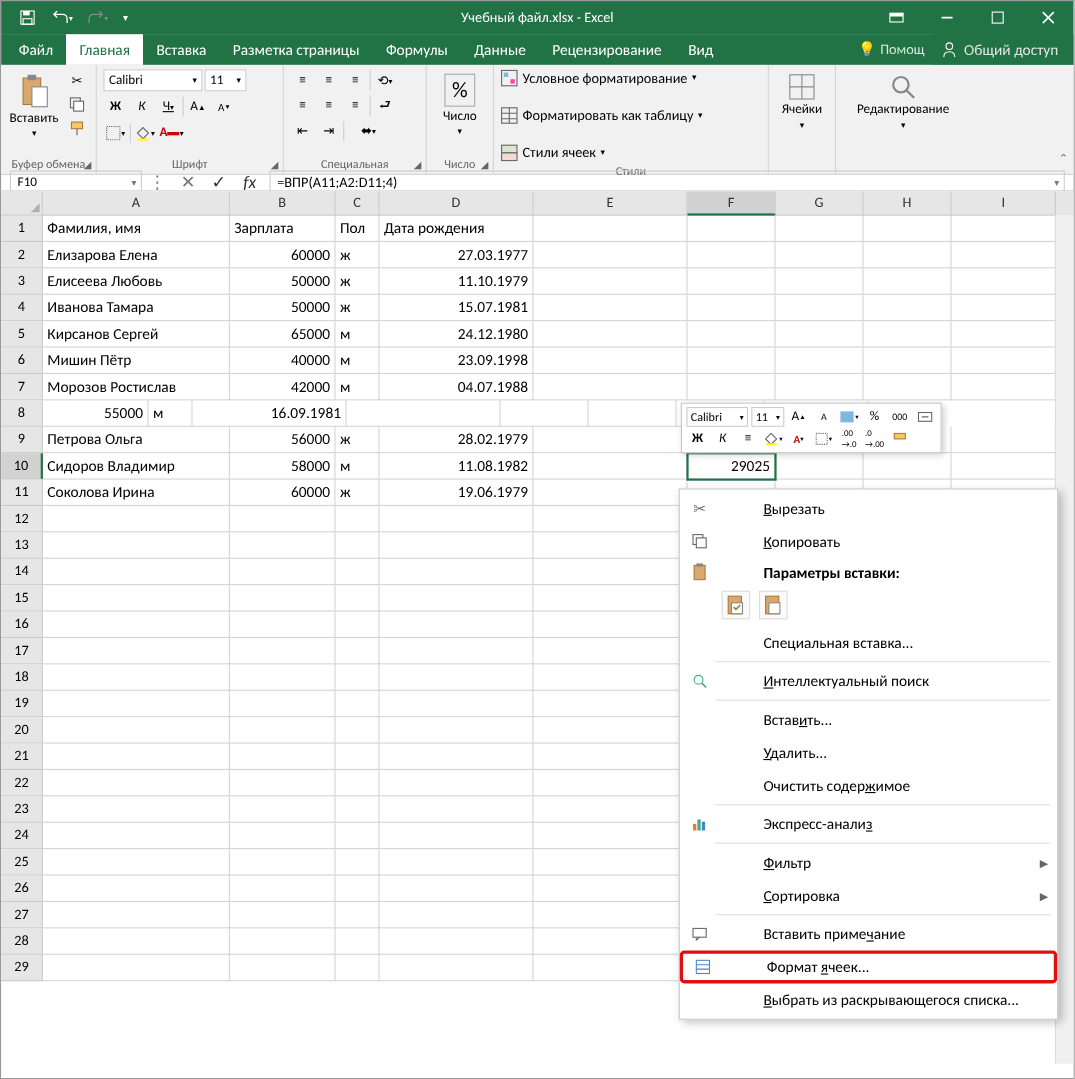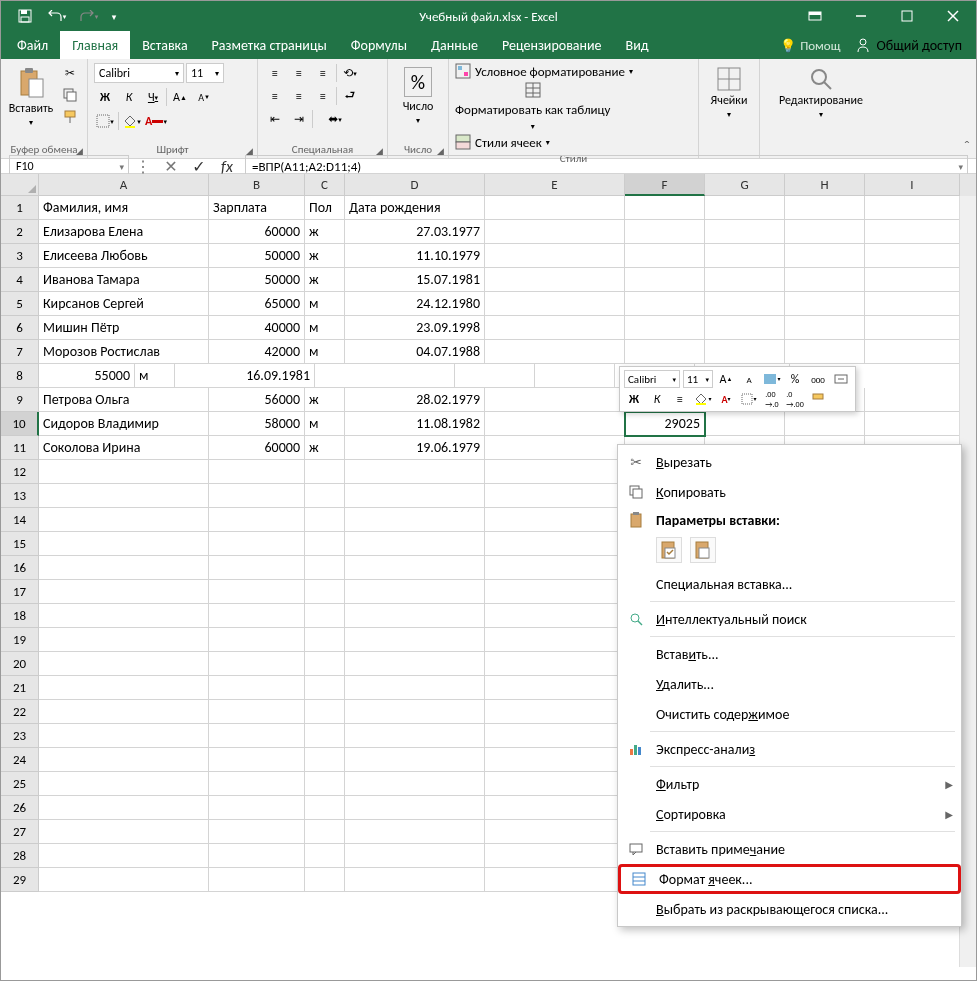--- a/index.html
+++ b/index.html
@@ -12,21 +12,21 @@
 .title-text { position: absolute; left: 50%; transform: translateX(-50%); font-size: 13px; }
 .win-btns { margin-left: auto; display: flex; }
 .win-btn { width: 46px; height: 30px; display: flex; align-items: center; justify-content: center; }
 
 
 .tabs { background: #217346; height: 28px; display: flex; align-items: flex-end; padding-left: 4px; color: #fff; font-size: 14px; }
 .tab { padding: 4px 12px; height: 28px; display: flex; align-items: center; cursor: pointer; }
 .tab.active { background: #fff; color: #217346; }
 .tabs-right { margin-left: auto; display: flex; align-items: center; }
 .tell-me { color: #d4e8db; font-size: 13px; padding: 0 8px; display: flex; align-items: center; gap: 4px; }
-.share-btn { background: #217346; color: #000000; padding: 0 14px 0 8px; height: 28px; display: flex; align-items: center; font-size: 14px; gap: 6px; }
+.share-btn { background: #217346; color: #e5e5e5; padding: 0 14px 0 8px; height: 28px; display: flex; align-items: center; font-size: 14px; gap: 6px; }
 
 
 .ribbon { background: #f1f1f1; border-bottom: 1px solid #d4d4d4; height: 100px; display: flex; position: relative; }
 .ribbon-group { border-right: 1px solid #d4d4d4; display: flex; flex-direction: column; padding: 4px 6px 2px; }
 .ribbon-group-body { flex: 1; display: flex; gap: 4px; align-items: flex-start; }
 .ribbon-group-label { text-align: center; font-size: 11px; color: #666; padding-top: 2px; position: relative; }
 .dialog-launcher { position: absolute; right: -2px; bottom: 0; font-size: 9px; color: #666; }
 .big-btn { display: flex; flex-direction: column; align-items: center; justify-content: center; width: 48px; padding: 4px 0; font-size: 12px; text-align: center; gap: 2px; }
 .col-btns { display: flex; flex-direction: column; gap: 2px; }
 .small-btn { width: 22px; height: 20px; display: flex; align-items: center; justify-content: center; font-size: 12px; }
@@ -66,21 +66,21 @@
 
 .mini-toolbar { position: absolute; background: #fff; border: 1px solid #c8c8c8; box-shadow: 2px 2px 6px rgba(0,0,0,0.2); padding: 3px 4px; display: flex; flex-direction: column; gap: 2px; font-size: 12px; z-index: 50; }
 .mt-row { display: flex; align-items: center; gap: 3px; }
 .mt-sel { border: 1px solid #ccc; padding: 0 3px; height: 18px; display: flex; align-items: center; font-size: 11px; }
 .mt-btn { width: 20px; height: 18px; display: flex; align-items: center; justify-content: center; }
 
 
 .context-menu { position: absolute; background: #fff; border: 1px solid #c8c8c8; box-shadow: 3px 3px 8px rgba(0,0,0,0.25); width: 345px; font-size: 14px; z-index: 49; padding: 2px 0; }
 .cm-item { height: 30px; display: flex; align-items: center; padding: 0 8px 0 8px; gap: 10px; position: relative; }
 .cm-icon { width: 20px; display: flex; justify-content: center; color: #666; }
-.cm-text { flex: 1; }
+.cm-text { flex: 1; margin-left: 38px; }
 .cm-arrow { color: #666; font-size: 10px; }
 .cm-sep { height: 1px; background: #e0e0e0; margin: 2px 6px 2px 32px; }
 .cm-paste-opts { display: flex; gap: 8px; padding: 4px 0 6px 38px; }
 .paste-opt { width: 26px; height: 26px; border: 1px solid #ddd; display: flex; align-items: center; justify-content: center; background: #fafafa; }
 .cm-highlight { border: 3px solid #d11; border-radius: 4px; }
 
 u.mn { text-decoration: underline; }
 
 svg { display: block; }
 </style>
@@ -272,31 +272,31 @@
       <div class="big-btn">
         <span style="font-size:20px;border:1px solid #aaa;padding:2px 6px;">%</span>
         <span>Число</span>
         <span style="font-size:8px;">▾</span>
       </div>
     </div>
     <div class="ribbon-group-label"><span>Число</span><span class="dialog-launcher">◢</span></div>
   </div>
 
   <div class="ribbon-group" style="width:250px;">
-    <div class="ribbon-group-body" style="flex-direction:column;gap:3px;">
+    <div class="ribbon-group-body" style="flex-direction:column;gap:18px;">
       <div class="font-row" style="font-size:13px;gap:4px;">
         <svg width="16" height="16">
             <rect x="1" y="1" width="14" height="14" fill="none" stroke="#666"></rect>
             <rect x="3" y="3" width="4" height="4" fill="#7eb8da"></rect>
             <rect x="9" y="9" width="4" height="4" fill="#f4a"></rect>
           </svg>
         <span>Условное форматирование</span>
           <span style="font-size:8px;">▾</span>
       </div>
-      <div class="font-row" style="font-size:13px;gap:4px;flex-direction:column;">
+      <div class="font-row" style="font-size:13px;gap:4px;">
         <svg width="16" height="16">
             <rect x="1" y="1" width="14" height="14" fill="none" stroke="#666"></rect>
             <line x1="1" y1="6" x2="15" y2="6" stroke="#666"></line>
             <line x1="1" y1="11" x2="15" y2="11" stroke="#666"></line>
             <line x1="8" y1="1" x2="8" y2="15" stroke="#666"></line>
           </svg>
         <span>Форматировать как таблицу</span>
           <span style="font-size:8px;">▾</span>
       </div>
       <div class="font-row" style="font-size:13px;gap:4px;">

